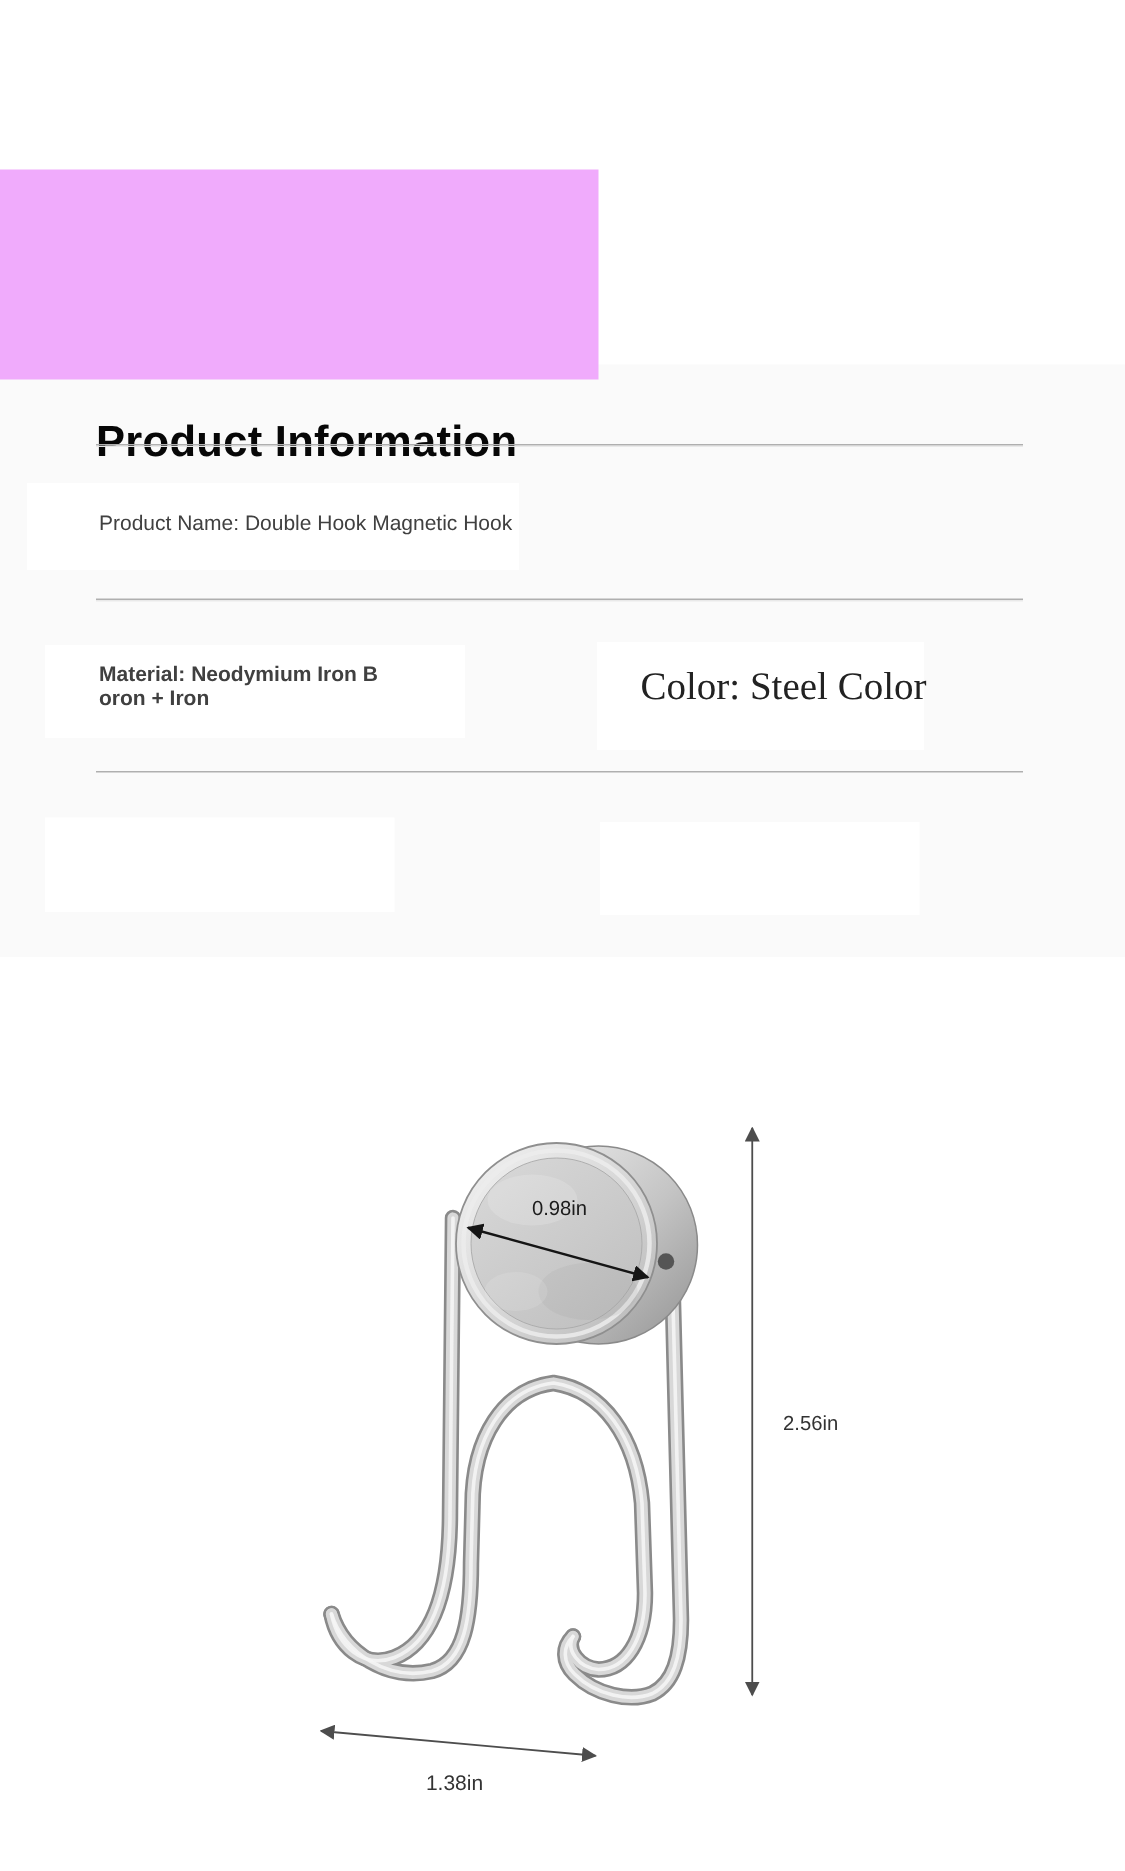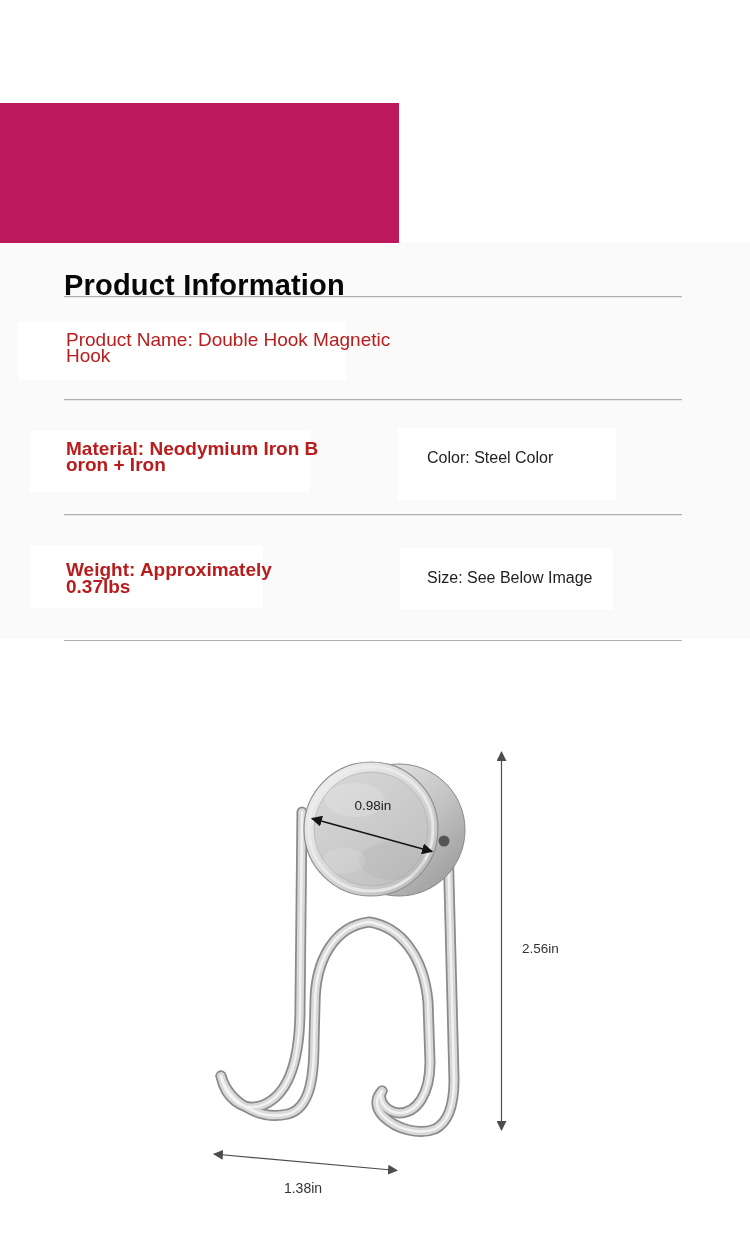--- a/index.html
+++ b/index.html
@@ -9,38 +9,38 @@
   }
   
   .table-band{position:absolute;left:0;top:243px;width:750px;height:395px;background:#fafafa;}
   .cell-highlight{position:absolute;background:#ffffff;}
   .hl-1{left:18px;top:322px;width:328px;height:58px;}
   .hl-2{left:30px;top:430px;width:280px;height:62px;}
   .hl-3{left:398px;top:428px;width:218px;height:72px;}
   .hl-4{left:30px;top:545px;width:233px;height:63px;}
   .hl-5{left:400px;top:548px;width:213px;height:62px;}
 
-  .title-block{position:absolute;left:0;top:103px;width:399px;height:140px;background:#be185d;}
+  .title-block{position:absolute;left:0;top:113px;width:399px;height:140px;background:#f0abfc;}
   .page-title{
     position:absolute;left:64px;top:165px;margin:0;
     font-size:29px;line-height:34px;font-weight:700;color:#070707;letter-spacing:.2px;
   }
 
   .spec-table{position:absolute;left:64px;top:296px;width:618px;}
   .spec-row{
     display:flex;align-items:center;
     border-top:1px solid #afafaf;box-shadow:inset 0 1px 0 #e9e9e9;
   }
   .spec-table{border-bottom:1px solid #afafaf;}
   .row-1{height:102px;}
   .row-2{height:114px;}
   .row-3{height:125px;}
-  .cell-left{flex:0 0 361px;font-size:19px;line-height:16.5px;color:#b91c1c;padding-left:2px;}
+  .cell-left{flex:0 0 361px;font-size:14px;line-height:16.5px;color:#404040;padding-left:2px;}
   .row-3 .cell-left{line-height:17px;}
-  .cell-right{flex:1;font-size:16px;line-height:23px;color:#222;}
+  .cell-right{flex:1;font-size:26px;line-height:23px;color:#222;font-family:Liberation Serif, serif;}
   .pre{white-space:pre-line;font-weight:bold;}
 
   .figure-svg{position:absolute;left:0;top:0;width:750px;height:1247px;}
   .w-outer{fill:none;stroke:#8a8a8a;stroke-width:11;stroke-linecap:round;stroke-linejoin:round;}
   .w-mid{fill:none;stroke:#d8d8d8;stroke-width:7.5;stroke-linecap:round;stroke-linejoin:round;}
   .w-hi{fill:none;stroke:#f5f5f5;stroke-width:2.4;stroke-linecap:round;stroke-linejoin:round;opacity:.9;}
   .dim-line{stroke:#4d4d4d;stroke-width:1.2;fill:none;}
   .dim-label{font-family:"Liberation Sans","DejaVu Sans",sans-serif;font-size:13.5px;fill:#333;}
   .disc-arrow{stroke:#151515;stroke-width:1.6;fill:none;}
   .disc-label{font-family:"Liberation Sans","DejaVu Sans",sans-serif;font-size:13.5px;fill:#1c1c1c;}
@@ -62,25 +62,20 @@
   </div>
 
   <div class="spec-table">
     <div class="spec-row row-1">
       <div class="cell-left">Product Name: Double Hook Magnetic Hook</div>
     </div>
     <div class="spec-row row-2">
       <div class="cell-left pre">Material: Neodymium Iron B
 oron + Iron</div>
       <div class="cell-right">Color: Steel Color</div>
-    </div>
-    <div class="spec-row row-3">
-      <div class="cell-left pre">Weight: Approximately
-0.37lbs</div>
-      <div class="cell-right">Size: See Below Image</div>
     </div>
   </div>
 
   <svg class="figure-svg" viewBox="0 0 750 1247">
     <defs>
       <linearGradient id="gRim" x1="0" y1="0" x2="1" y2="1">
         <stop offset="0" stop-color="#f1f1f1"></stop>
         <stop offset="0.55" stop-color="#c4c4c4"></stop>
         <stop offset="1" stop-color="#939393"></stop>
       </linearGradient>

